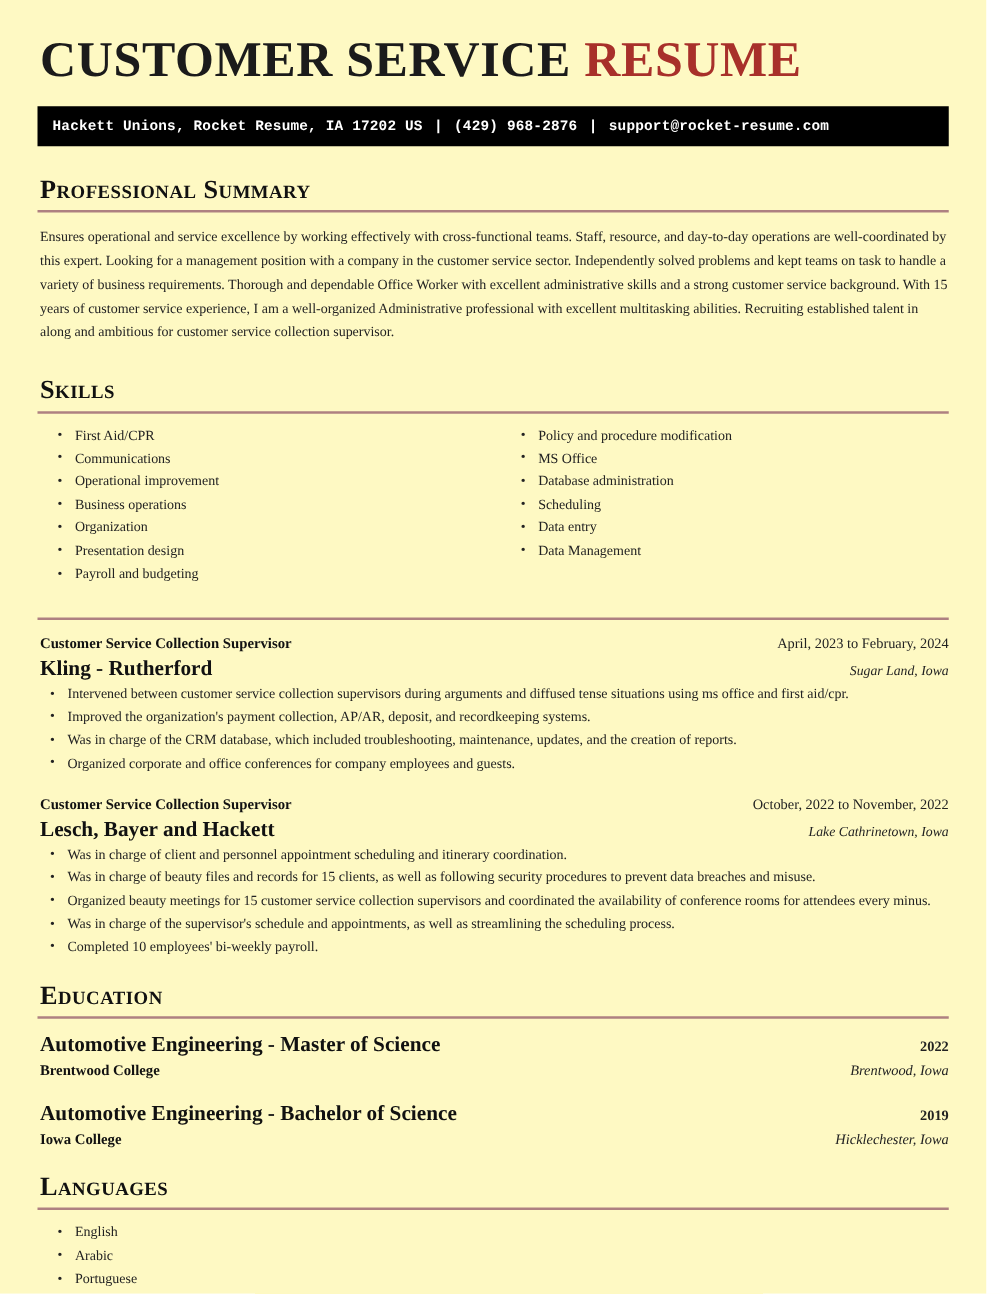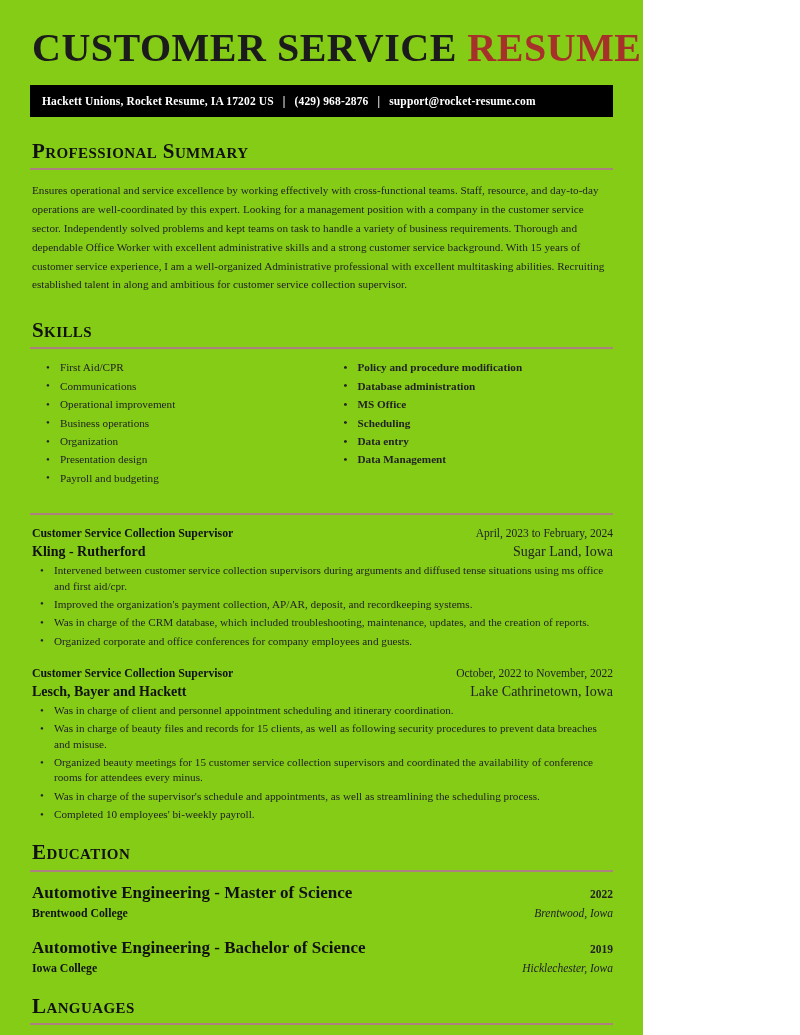--- a/index.html
+++ b/index.html
@@ -8,26 +8,26 @@
     background: #ffffff;
   }
   body {
     width: 800px;
     height: 1035px;
     font-family: "Liberation Serif", "DejaVu Serif", serif;
     color: #1a1a1a;
     -webkit-font-smoothing: antialiased;
   }
   .page {
-    width: 643px;
+    width: 789px;
     height: 1035px;
     box-sizing: border-box;
     padding: 26px 30px 0 30px;
     position: relative;
-    background: #84cc16;
+    background: #fef9c3;
   }
 
   
   .resume-title {
     font-size: 40px;
     font-weight: 700;
     letter-spacing: 0.5px;
     line-height: 1.08;
     margin: 0 0 16px 2px;
     white-space: nowrap;
@@ -45,20 +45,21 @@
     box-sizing: border-box;
     margin-bottom: 22px;
   }
   .contact-inner {
     font-size: 11.5px;
     font-weight: 700;
     letter-spacing: 0.15px;
     display: flex;
     align-items: center;
     white-space: nowrap;
+    font-family: Liberation Mono, monospace;
   }
   .contact-sep {
     padding: 0 9px;
     font-weight: 700;
   }
 
   
   .section { margin-bottom: 4px; }
 
   .section-heading {
@@ -88,21 +89,21 @@
   
   .skills-cols {
     display: flex;
     margin: 0 0 0 0;
   }
   .skills-col {
     width: 50%;
     box-sizing: border-box;
   }
   .skills-col:first-child { padding-left: 6px; font-family: Liberation Serif, serif; }
-  .skills-col:last-child  { padding-left: 12px; font-weight: bold; }
+  .skills-col:last-child  { padding-left: 12px; }
 
   ul.bullets {
     list-style: none;
     margin: 0;
     padding: 0;
   }
   ul.bullets li {
     font-size: 11.2px;
     line-height: 1.36;
     color: #222222;
@@ -135,27 +136,28 @@
     color: #111111;
     margin-left: 2px;
   }
   .job-dates {
     font-size: 11.5px;
     font-weight: 400;
     color: #222222;
     text-align: right;
   }
   .job-company {
-    font-size: 14px;
+    font-size: 17px;
     font-weight: 700;
     color: #111111;
     margin-left: 2px;
   }
   .job-location {
-    font-size: 14px;
+    font-size: 11px;
+    font-style: italic;
     color: #222222;
     text-align: right;
   }
   .job-bullets { margin-top: 9px; }
   .job-bullets li { margin-bottom: 3.8px; }
 
   
   .edu { margin-bottom: 4px; }
   .edu + .edu { margin-top: 17px; }
   .edu-row {
@@ -231,22 +233,22 @@
           <li>Operational improvement</li>
           <li>Business operations</li>
           <li>Organization</li>
           <li>Presentation design</li>
           <li>Payroll and budgeting</li>
         </ul>
       </div>
       <div class="skills-col">
         <ul class="bullets">
           <li>Policy and procedure modification</li>
+          <li>MS Office</li>
           <li>Database administration</li>
-          <li>MS Office</li>
           <li>Scheduling</li>
           <li>Data entry</li>
           <li>Data Management</li>
         </ul>
       </div>
     </div>
   </div>
 
   <div class="spacer-lg"></div>
 

